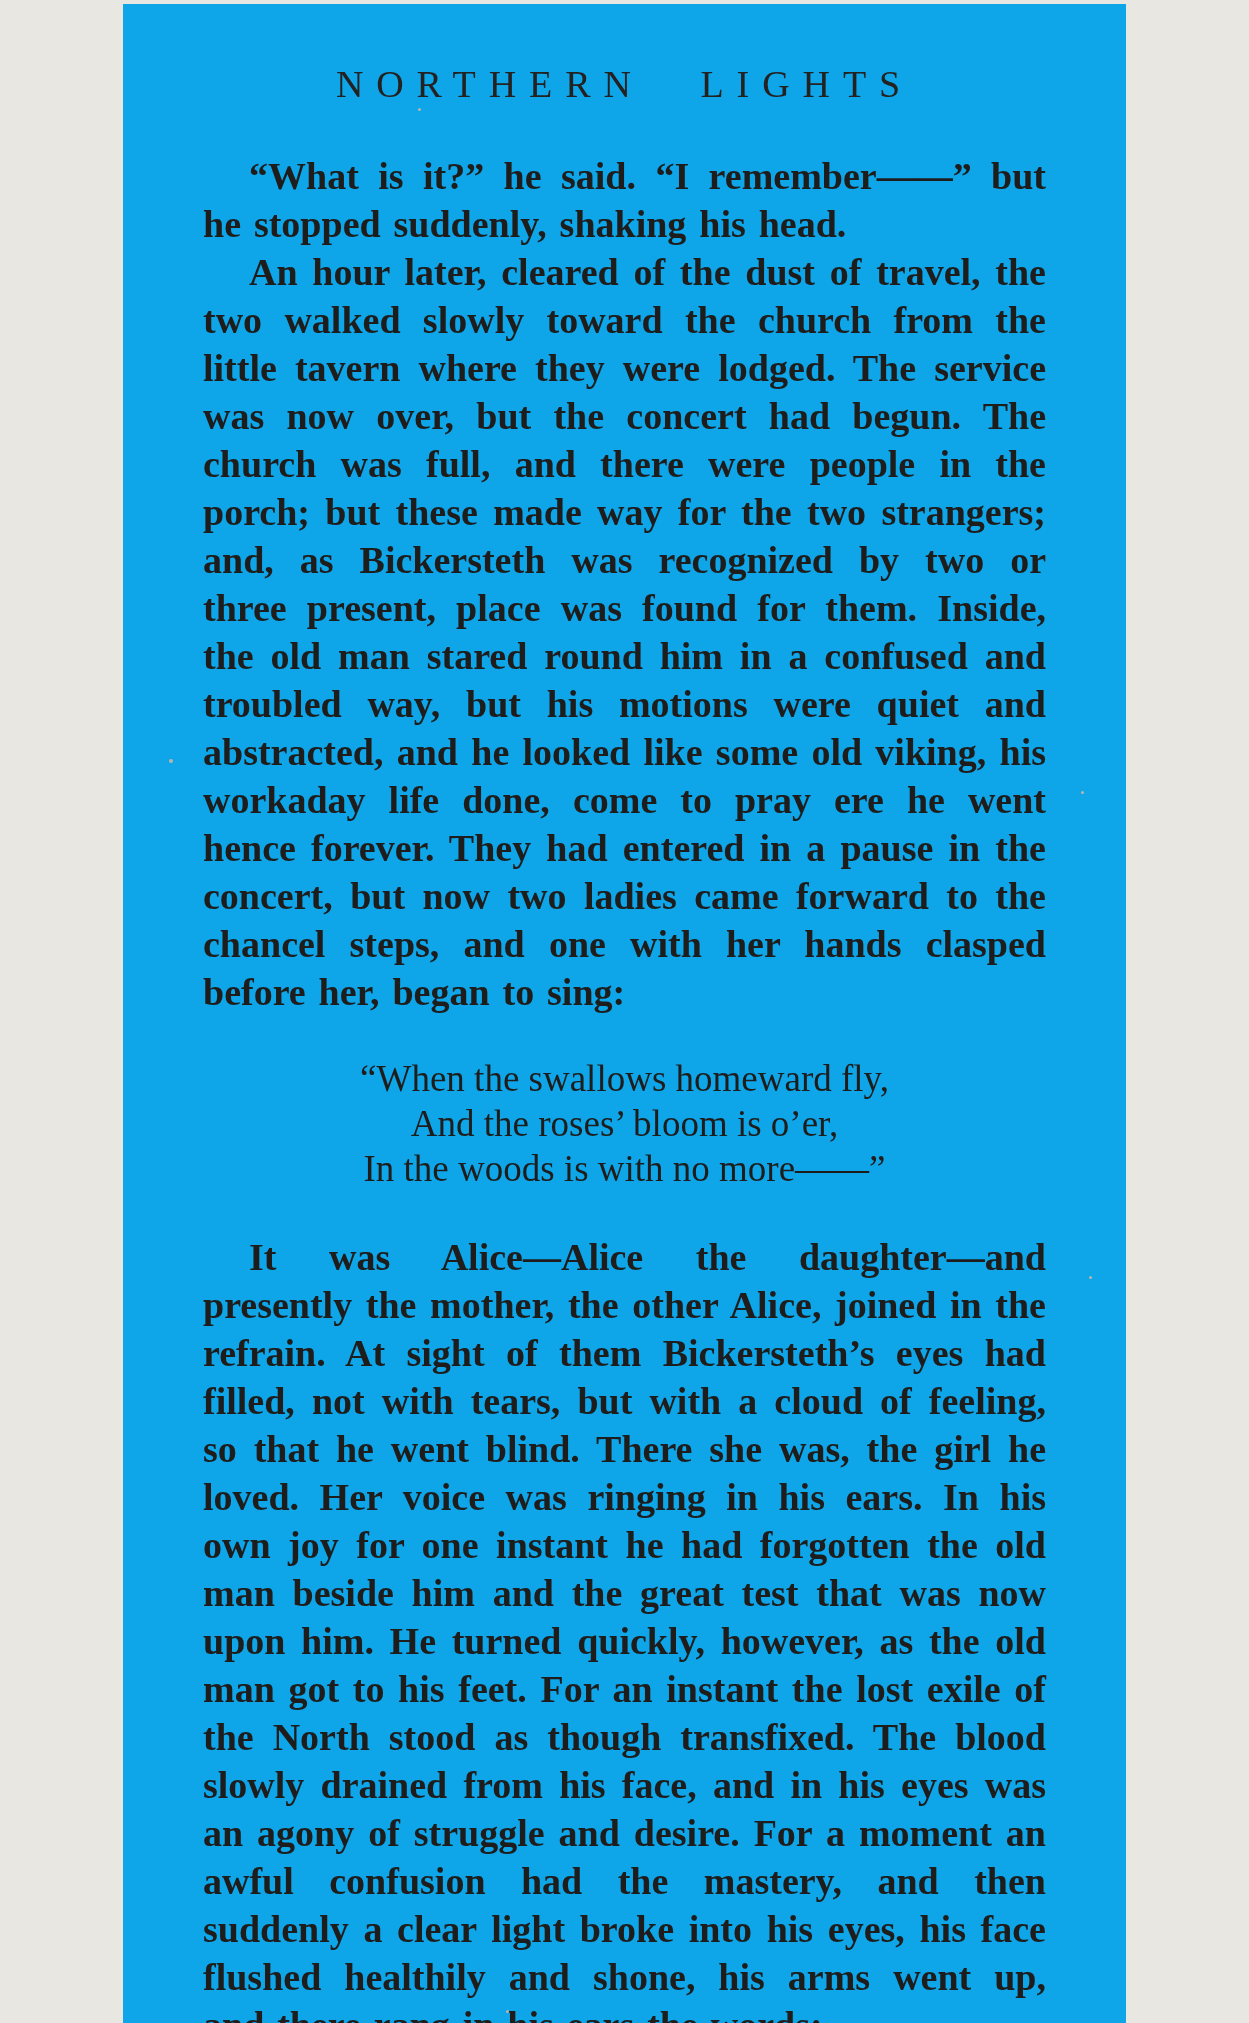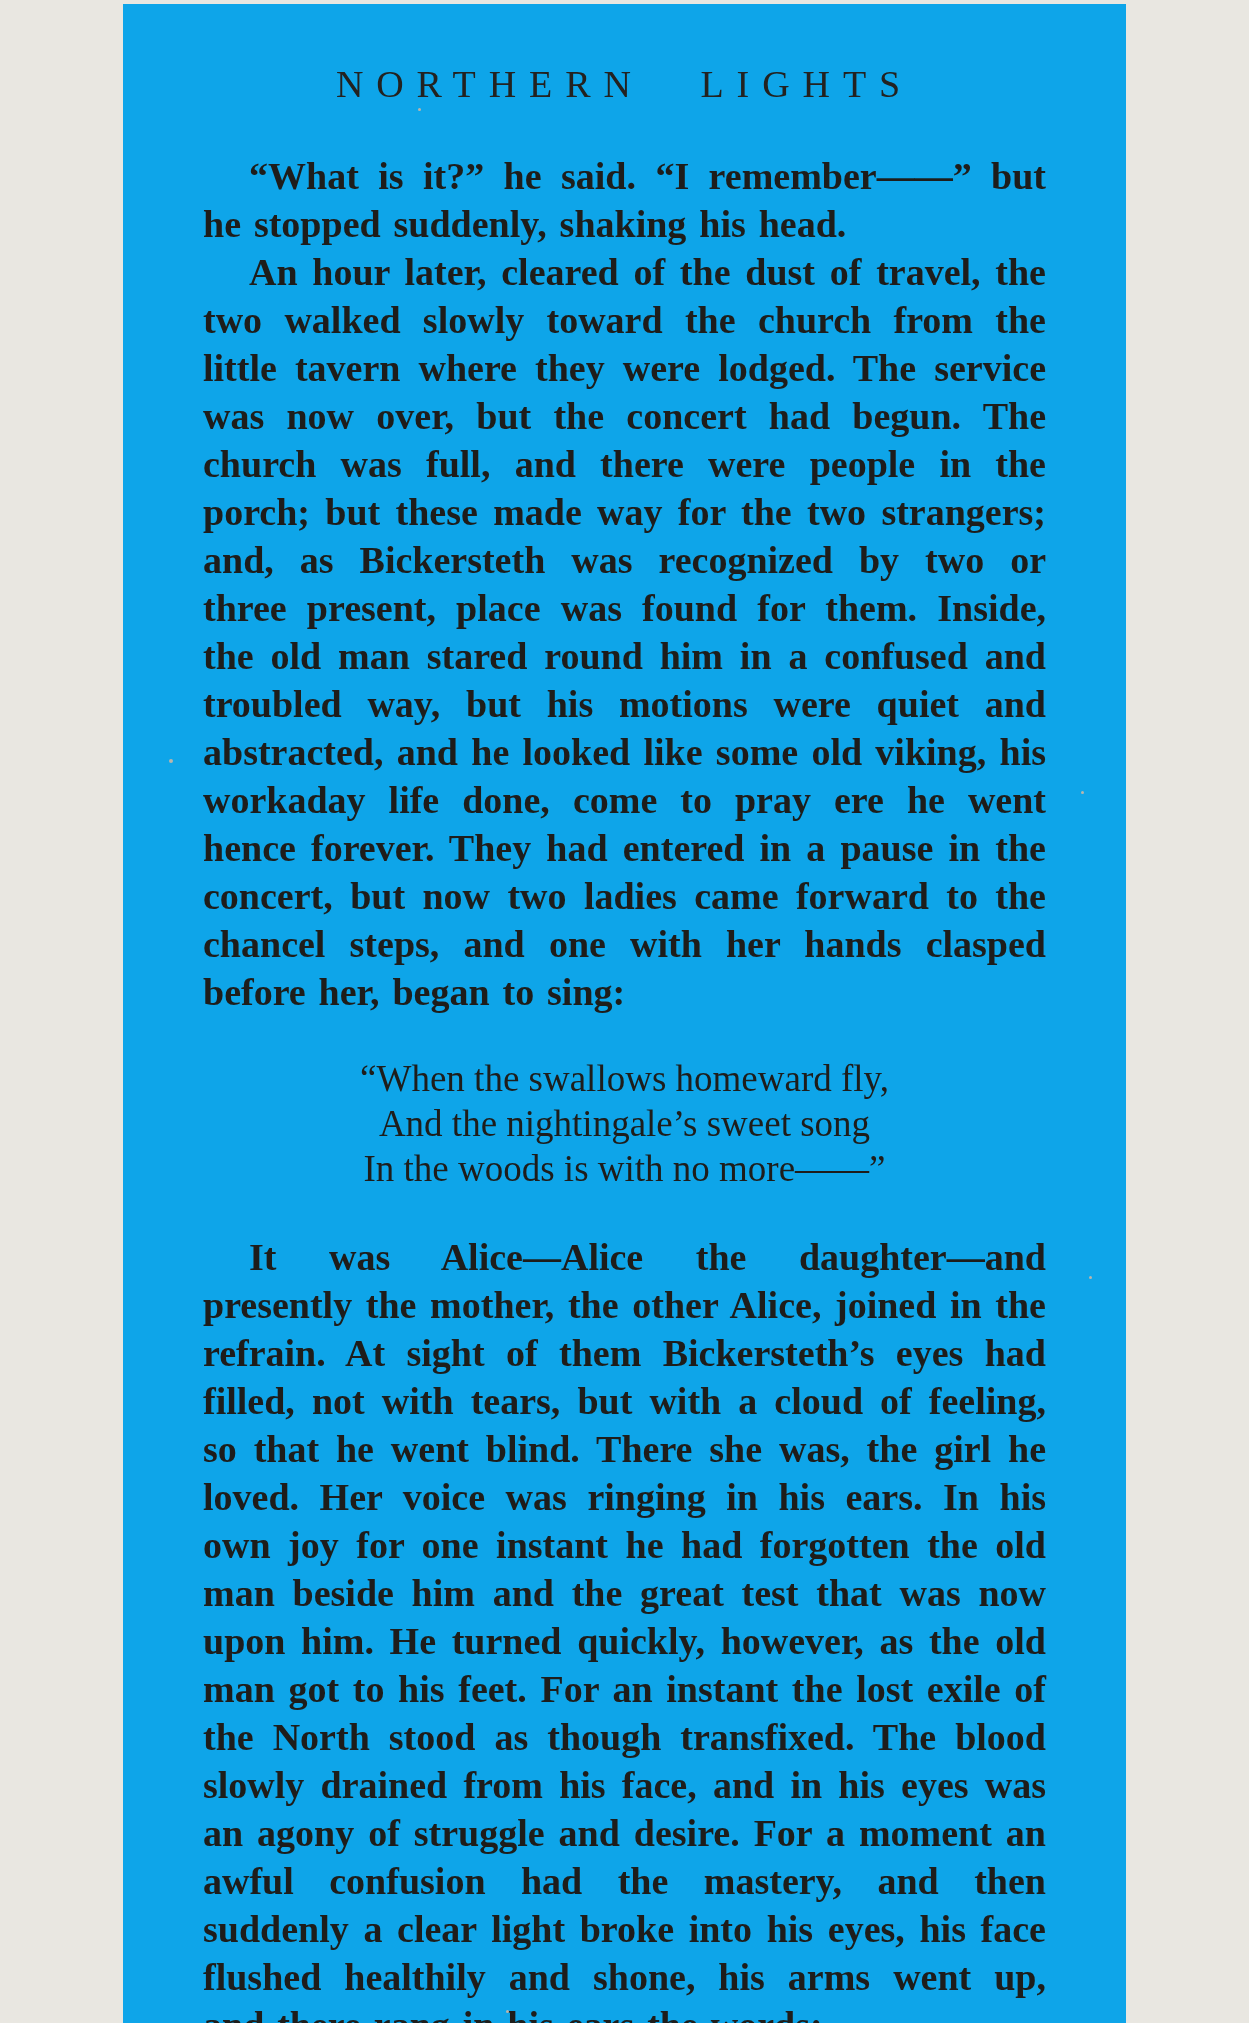--- a/index.html
+++ b/index.html
@@ -74,21 +74,21 @@
 <div class="scan-page">
 
   <h1 class="running-title">NORTHERN LIGHTS</h1>
 
   <p class="para">“What is it?” he said. “I remember——” but he stopped suddenly, shaking his head.</p>
 
   <p class="para">An hour later, cleared of the dust of travel, the two walked slowly toward the church from the little tavern where they were lodged. The service was now over, but the concert had begun. The church was full, and there were people in the porch; but these made way for the two strangers; and, as Bickersteth was recognized by two or three present, place was found for them. Inside, the old man stared round him in a confused and troubled way, but his motions were quiet and abstracted, and he looked like some old viking, his workaday life done, come to pray ere he went hence forever. They had entered in a pause in the concert, but now two ladies came forward to the chancel steps, and one with her hands clasped before her, began to sing:</p>
 
   <div class="verse-block">
     <span class="verse-line">“When the swallows homeward fly,</span>
-    <span class="verse-line">And the nightingale’s sweet song</span>
+    <span class="verse-line">And the roses’ bloom is o’er,</span>
     <span class="verse-line">In the woods is with no more——”</span>
   </div>
 
   <p class="para">It was Alice—Alice the daughter—and presently the mother, the other Alice, joined in the refrain. At sight of them Bickersteth’s eyes had filled, not with tears, but with a cloud of feeling, so that he went blind. There she was, the girl he loved. Her voice was ringing in his ears. In his own joy for one instant he had forgotten the old man beside him and the great test that was now upon him. He turned quickly, however, as the old man got to his feet. For an instant the lost exile of the North stood as though transfixed. The blood slowly drained from his face, and in his eyes was an agony of struggle and desire. For a moment an awful confusion had the mastery, and then suddenly a clear light broke into his eyes, his face flushed healthily and shone, his arms went up, and there rang in his ears the words:</p>
 
   <div class="page-number">172</div>
 
   <span class="speck s1"></span>
   <span class="speck s2"></span>
   <span class="speck s3"></span>

